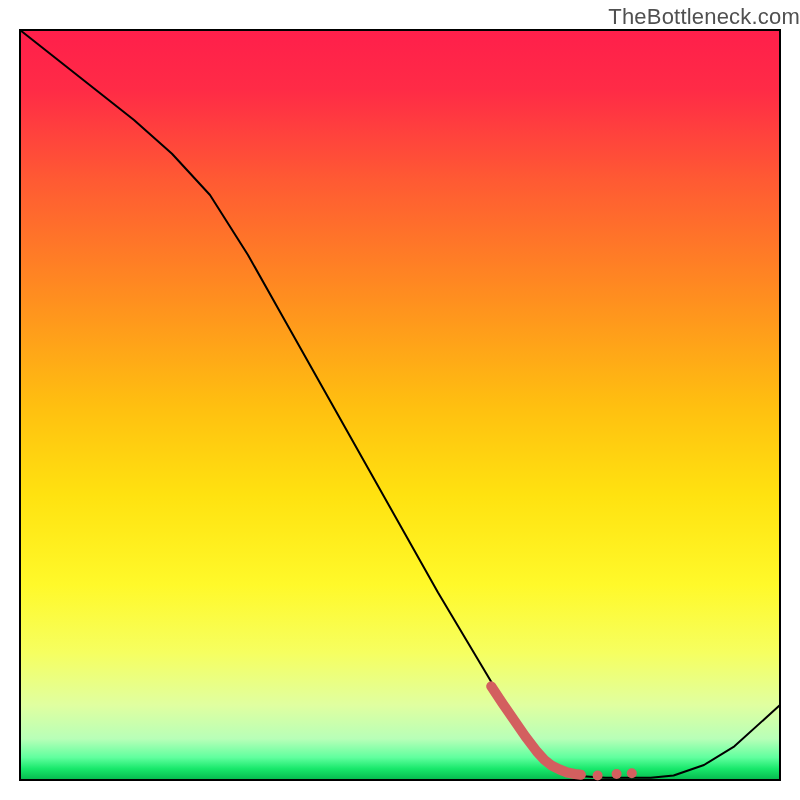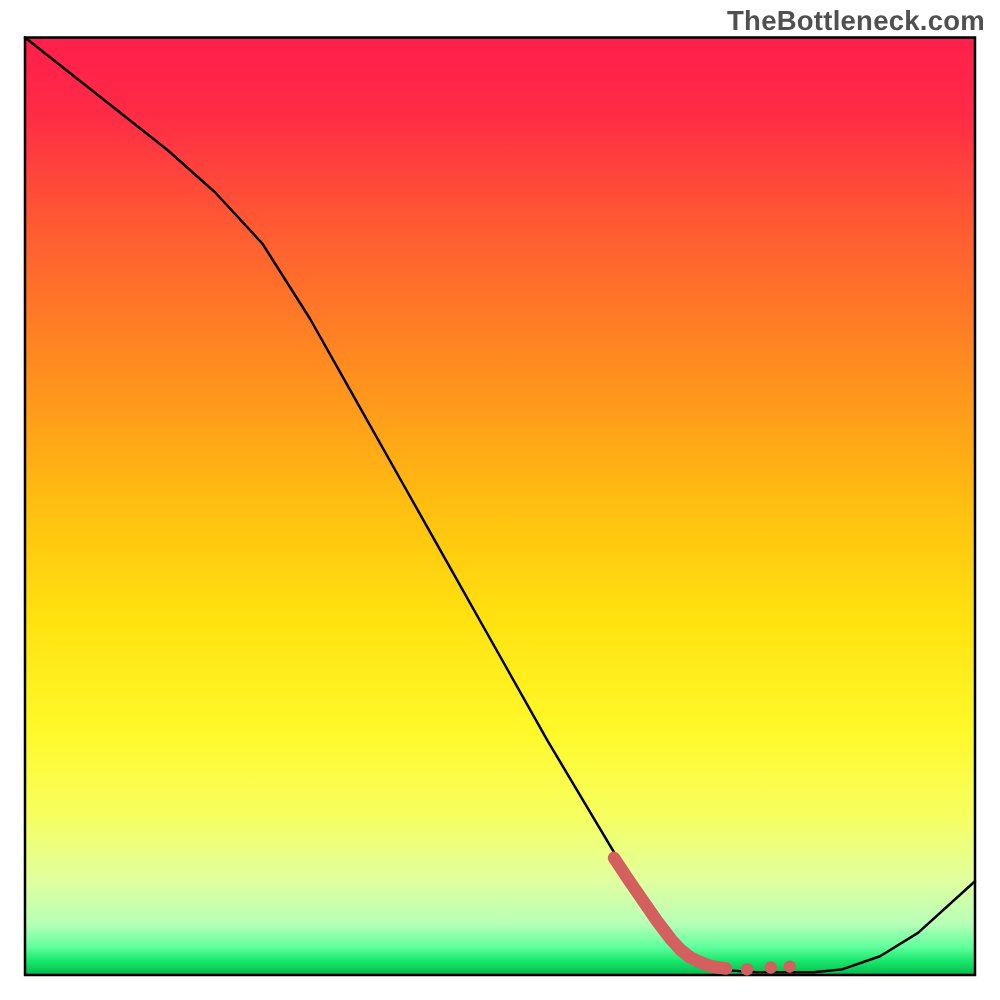--- a/index.html
+++ b/index.html
@@ -11,23 +11,23 @@
     font-family: Arial, Helvetica, sans-serif;
   }
   .container {
     position: relative;
     width: 800px;
     height: 800px;
   }
   .watermark {
     position: absolute;
     top: 4px;
-    right: 12px;
+    right: 0;
     font-size: 22px;
-    font-weight: 700;
+    font-weight: 400;
     color: #505050;
     letter-spacing: 0.2px;
     z-index: 5;
   }
   svg.chart {
     position: absolute;
     top: 0;
     left: 0;
   }
 </style>

